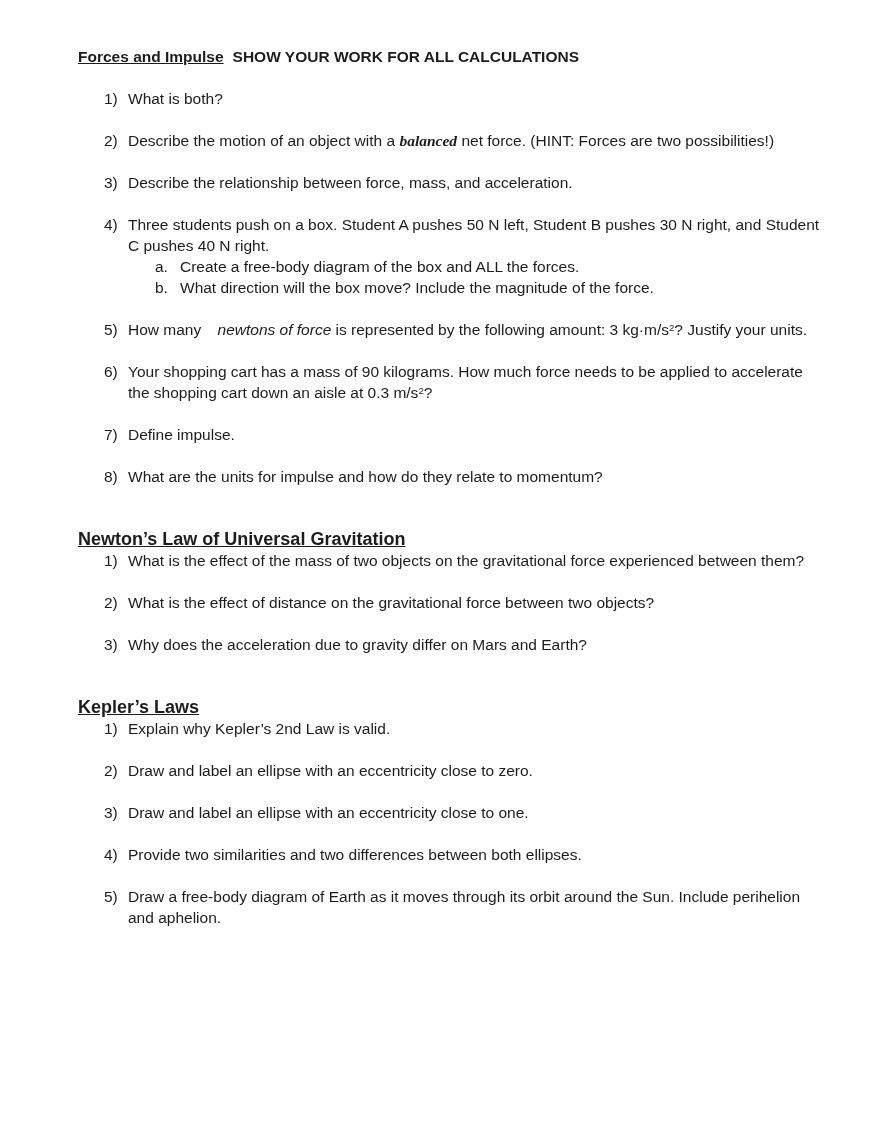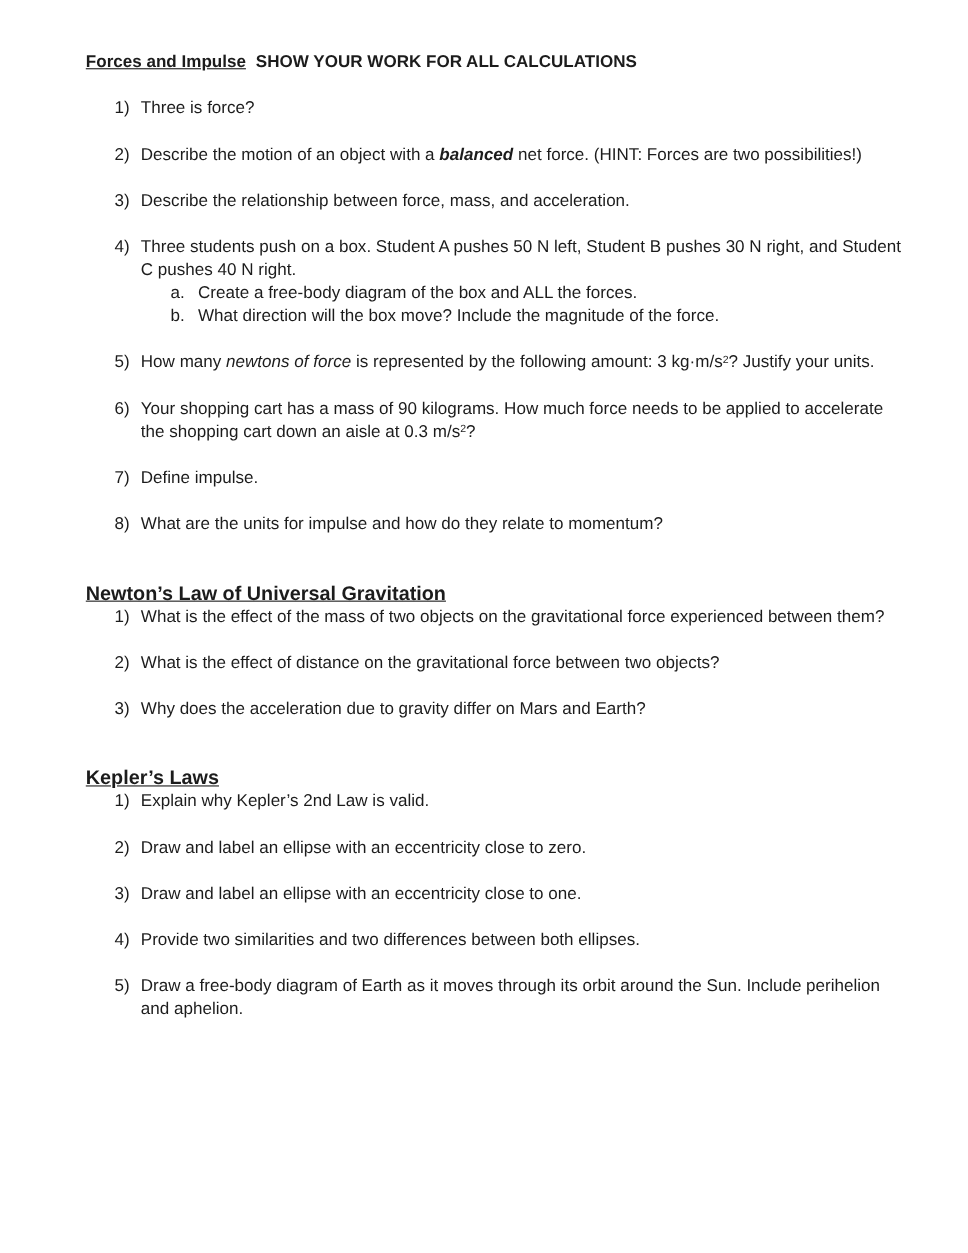--- a/index.html
+++ b/index.html
@@ -48,38 +48,38 @@
   }
   .qt { flex: 1 1 auto; }
   .sub {
     display: flex;
     margin-left: 77px;
   }
   .subnum {
     flex: 0 0 25px;
     width: 25px;
   }
-  .bi { font-weight: bold; font-style: italic; }
-  .it { font-style: italic; }
+  .bi { font-weight: bold; font-style: italic; font-family: Liberation Serif, serif; }
+  .it { font-style: italic; margin-left: 12px; }
   sup.sup {
     font-size: 0.62em;
     line-height: 0;
     vertical-align: 4px;
   }
 </style>
 </head>
 <body>
 
 <div class="page">
 
   <h1 class="doc-title"><span class="underlined">Forces and Impulse</span><span class="title-rest">SHOW YOUR WORK FOR ALL CALCULATIONS</span></h1>
 
   <div class="q">
     <span class="num">1)</span>
-    <div class="qt">Three is force?</div>
+    <div class="qt">What is both?</div>
   </div>
 
   <div class="q">
     <span class="num">2)</span>
     <div class="qt"><span>Describe the motion of an object with a </span><span class="bi">balanced</span><span> net force. (HINT: Forces are two possibilities!)</span></div>
   </div>
 
   <div class="q">
     <span class="num">3)</span>
     <div class="qt">Describe the relationship between force, mass, and acceleration.</div>

